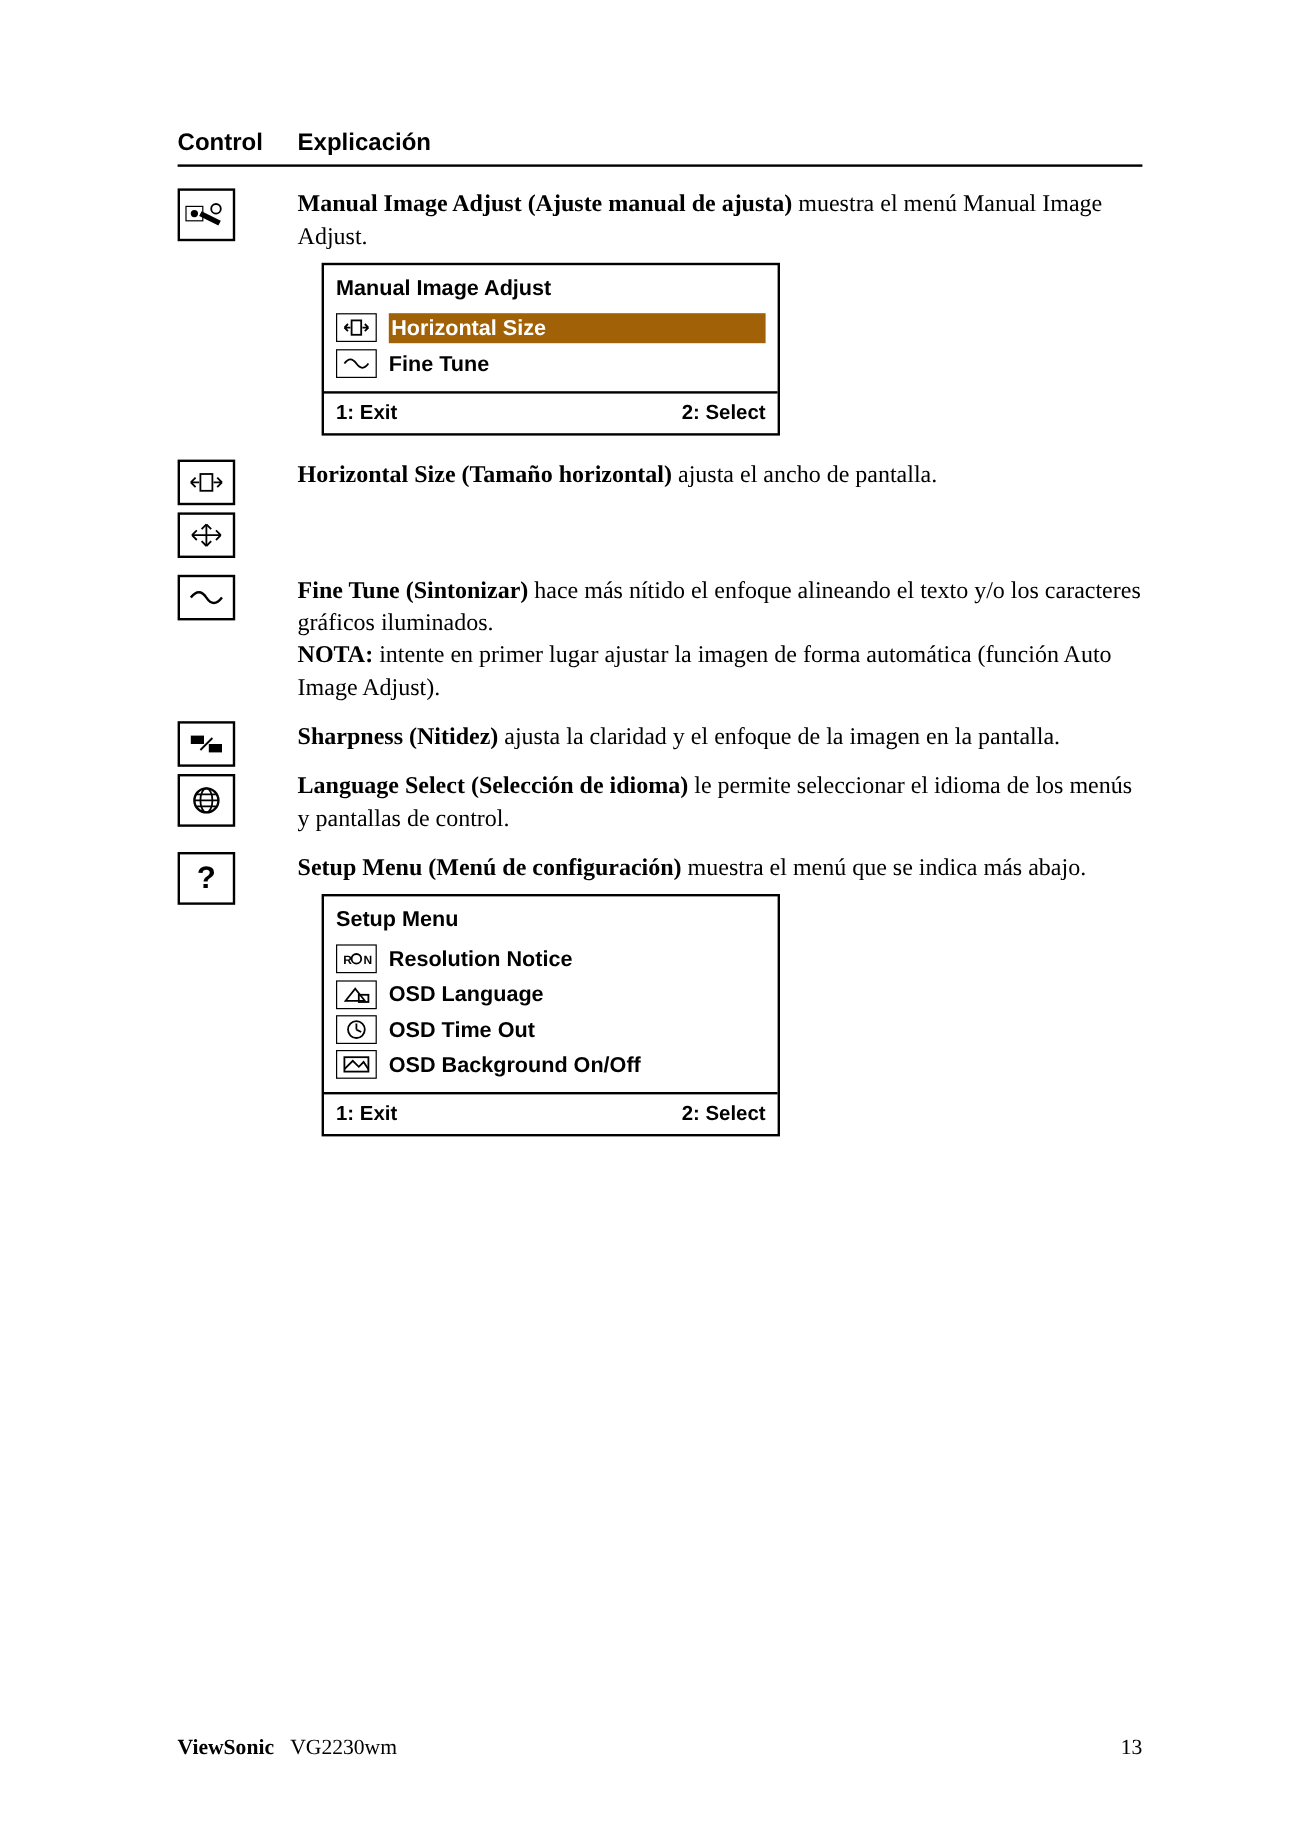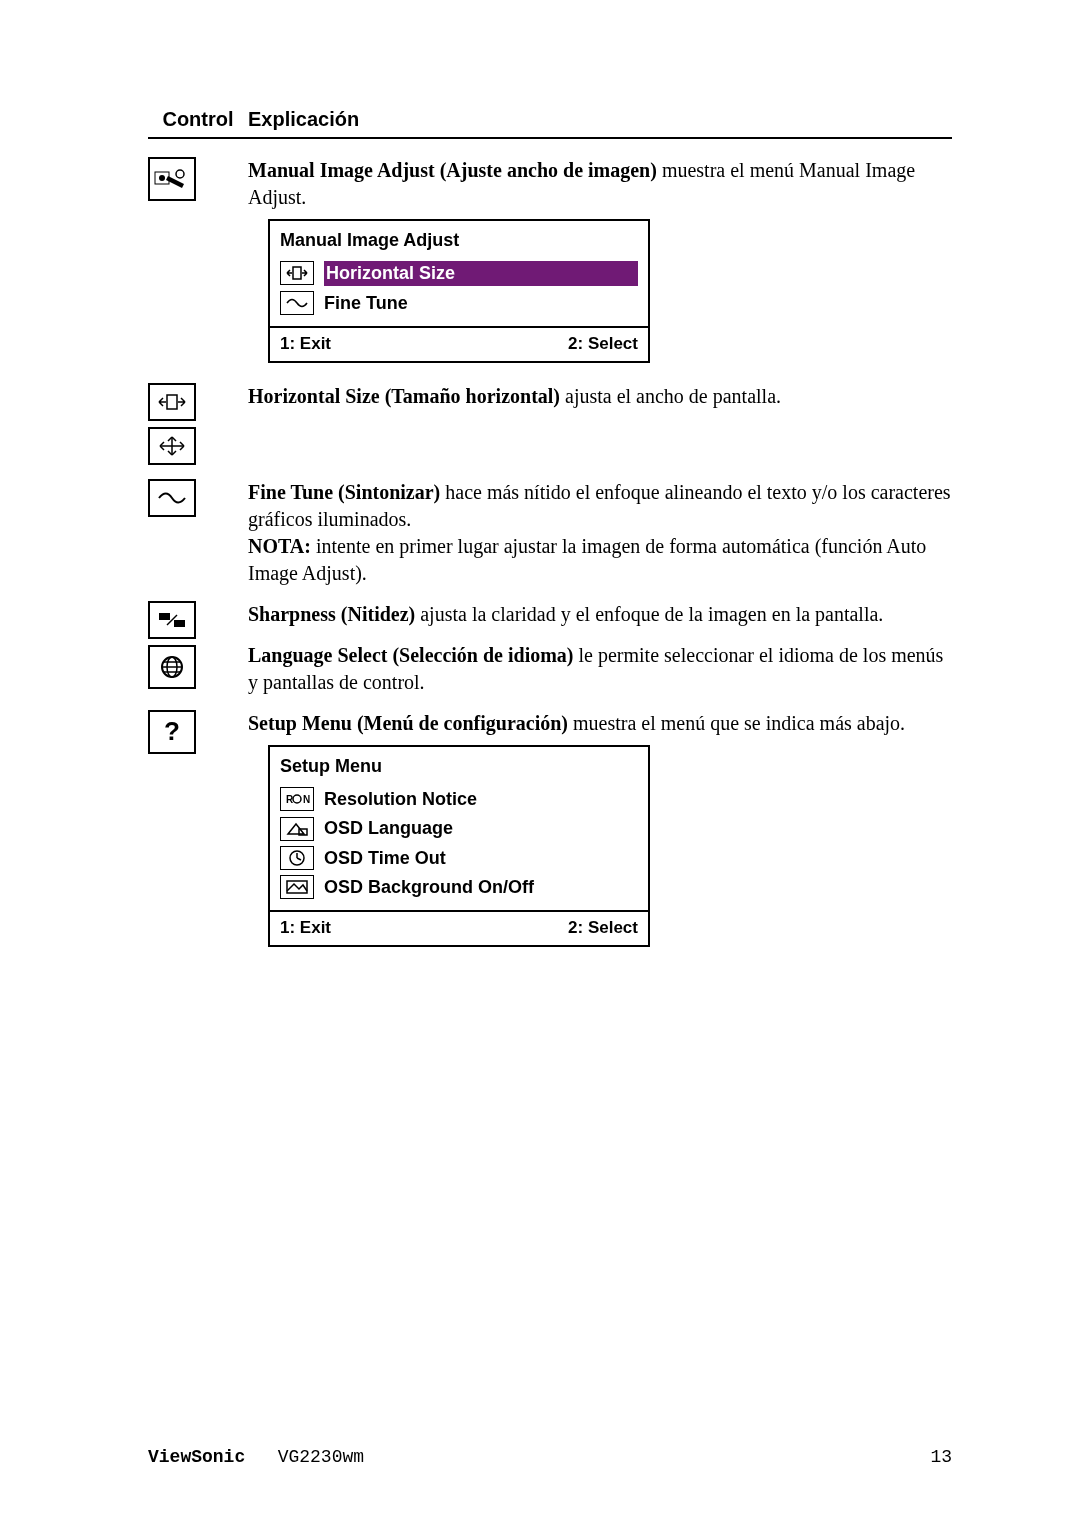--- a/index.html
+++ b/index.html
@@ -19,21 +19,20 @@
     height: 100%;
   }
   .col-headers {
     display: flex;
     font-family: Arial, Helvetica, sans-serif;
     font-weight: bold;
     font-size: 20px;
     padding-bottom: 6px;
     border-bottom: 2px solid #000;
     margin-bottom: 18px;
-    text-align: center;
   }
   .col-headers .col1 { width: 100px; }
   .col-headers .col2 { }
   .entry {
     display: flex;
     margin-bottom: 14px;
   }
   .icons-col {
     width: 100px;
     flex: 0 0 100px;
@@ -75,21 +74,21 @@
   .menu-items {
     padding: 0 10px 6px 10px;
   }
   .menu-item {
     display: flex;
     align-items: center;
     gap: 10px;
     margin: 5px 0;
   }
   .menu-item.selected .mi-label {
-    background: #701a75;
+    background: #a16207;
     padding: 0 2px;
     flex: 1;
     color: #fff;
     font-weight: bold;
   }
   .menu-item .mi-label {
     color: #000;
     font-weight: bold;
   }
   .mi-icon {
@@ -111,21 +110,21 @@
     font-weight: bold;
     align-items: flex-end;
   }
   .footer {
     position: absolute;
     bottom: 60px;
     left: 148px;
     right: 128px;
     display: flex;
     justify-content: space-between;
-    font-family: Liberation Mono, monospace;
+    font-family: Liberation Serif, serif;
     font-size: 18px;
   }
   .footer .brand { }
   .footer .brand b { font-weight: bold; }
   svg { display:block; }
 </style>
 </head>
 <body>
 
 <div class="page">
@@ -140,21 +139,21 @@
       <div class="icon-box big">
         <svg width="36" height="26" viewBox="0 0 36 26">
             <rect x="1" y="6" width="14" height="12" fill="#fff" stroke="#000" stroke-width="1"></rect>
             <circle cx="8" cy="12" r="3" fill="#000"></circle>
             <path d="M14 10 L30 18 L28 22 L12 14 Z" fill="#000"></path>
             <circle cx="26" cy="8" r="4" fill="none" stroke="#000" stroke-width="1.5"></circle>
           </svg>
       </div>
     </div>
     <div class="txt-col">
-      <span class="bold">Manual Image Adjust (Ajuste ancho de imagen)</span><span>  muestra el menú Manual Image Adjust.</span>
+      <span class="bold">Manual Image Adjust (Ajuste manual de ajusta)</span><span>  muestra el menú Manual Image Adjust.</span>
 
       <div class="menu-box">
         <div class="menu-title">Manual Image Adjust</div>
         <div class="menu-items">
           <div class="menu-item selected">
             <div class="mi-icon">
                 <svg width="26" height="18" viewBox="0 0 26 18">
                   <rect x="9" y="3" width="8" height="12" fill="none" stroke="#000" stroke-width="1.5"></rect>
                   <path d="M3 9 L8 9 M3 9 L6 6 M3 9 L6 12" stroke="#000" stroke-width="1.5" fill="none"></path>
                   <path d="M18 9 L23 9 M23 9 L20 6 M23 9 L20 12" stroke="#000" stroke-width="1.5" fill="none"></path>

